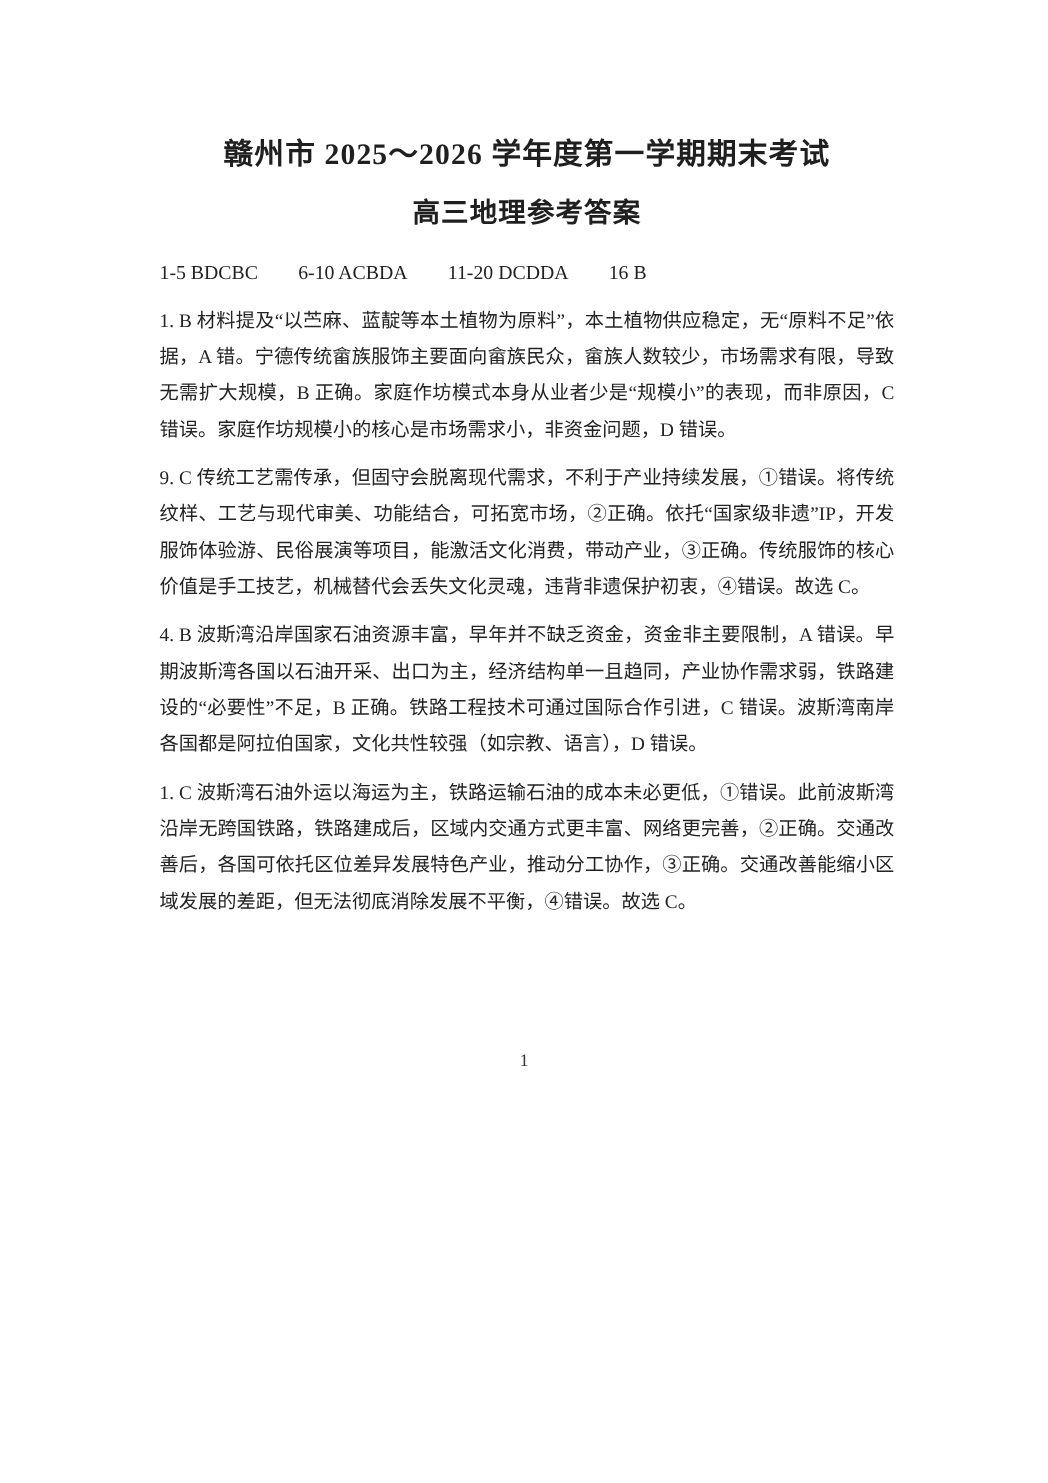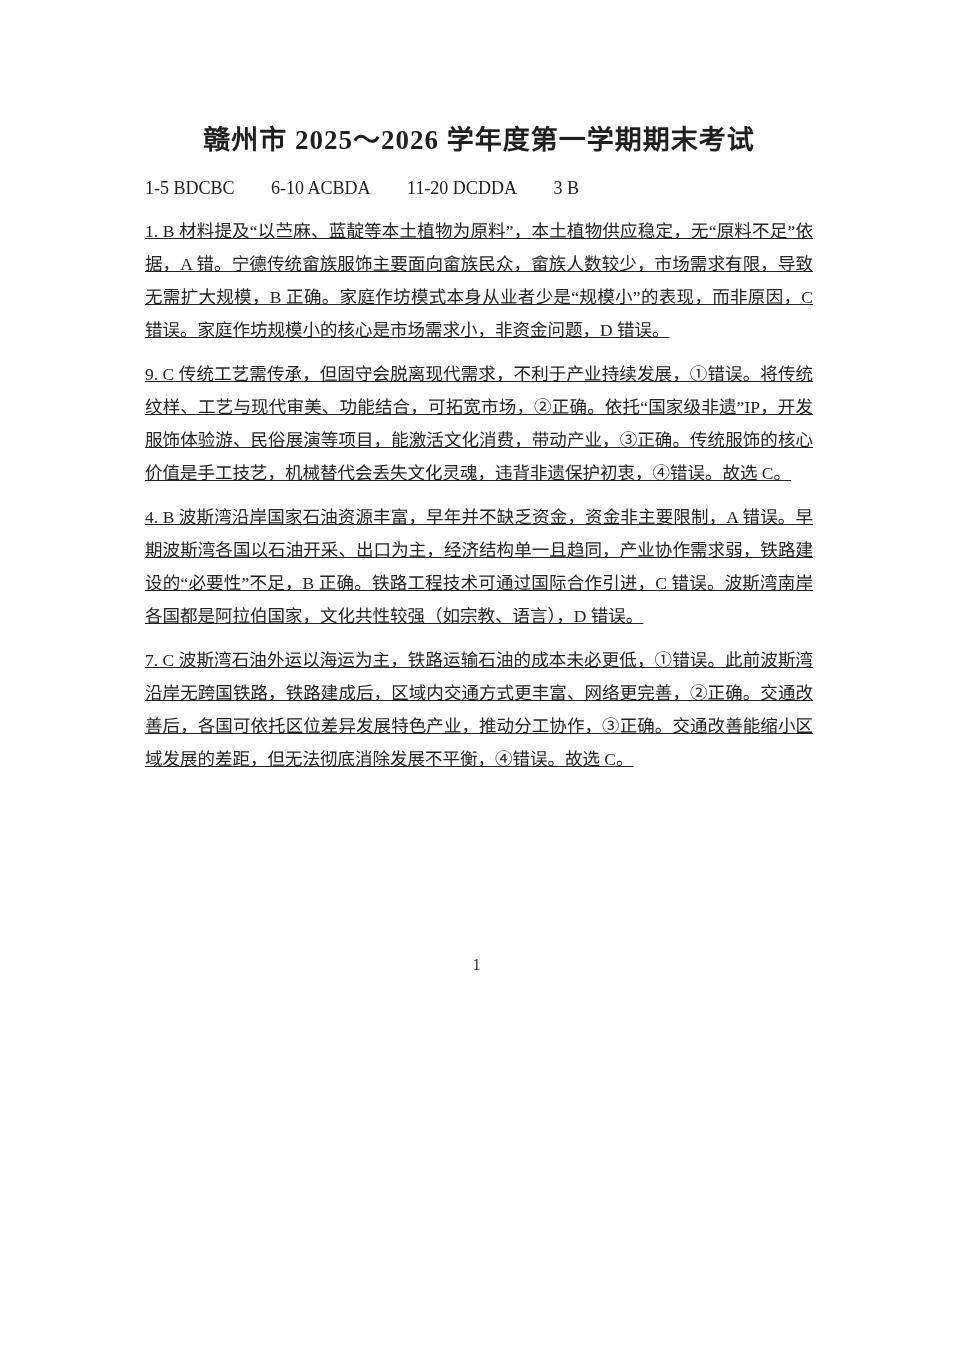--- a/index.html
+++ b/index.html
@@ -48,52 +48,52 @@
   .answer-key span:last-child {
     margin-right: 0;
   }
   .para {
     font-size: 17.5px;
     line-height: 33px;
     text-align: justify;
     text-justify: inter-ideograph;
     margin: 0 0 11px 0;
     color: #232323;
-    text-decoration: underline;
   }
   .page-number {
     position: absolute;
     left: 0;
     right: 0;
     bottom: 90px;
     text-align: center;
     font-size: 16px;
     color: #333333;
   }
 </style>
 </head>
 <body>
 
 <div class="page">
 
   <h1 class="title">赣州市 2025～2026 学年度第一学期期末考试</h1>
 
+  <h2 class="subtitle">高三地理参考答案</h2>
 
   <div class="answer-key">
     <span>1-5 BDCBC</span>
     <span>6-10 ACBDA</span>
     <span>11-20 DCDDA</span>
-    <span>3 B</span>
+    <span>16 B</span>
   </div>
 
   <p class="para">1. B  材料提及“以苎麻、蓝靛等本土植物为原料”，本土植物供应稳定，无“原料不足”依据，A 错。宁德传统畲族服饰主要面向畲族民众，畲族人数较少，市场需求有限，导致无需扩大规模，B 正确。家庭作坊模式本身从业者少是“规模小”的表现，而非原因，C 错误。家庭作坊规模小的核心是市场需求小，非资金问题，D 错误。</p>
 
 
   <p class="para">9. C  传统工艺需传承，但固守会脱离现代需求，不利于产业持续发展，①错误。将传统纹样、工艺与现代审美、功能结合，可拓宽市场，②正确。依托“国家级非遗”IP，开发服饰体验游、民俗展演等项目，能激活文化消费，带动产业，③正确。传统服饰的核心价值是手工技艺，机械替代会丢失文化灵魂，违背非遗保护初衷，④错误。故选 C。</p>
 
   <p class="para">4. B  波斯湾沿岸国家石油资源丰富，早年并不缺乏资金，资金非主要限制，A 错误。早期波斯湾各国以石油开采、出口为主，经济结构单一且趋同，产业协作需求弱，铁路建设的“必要性”不足，B 正确。铁路工程技术可通过国际合作引进，C 错误。波斯湾南岸各国都是阿拉伯国家，文化共性较强（如宗教、语言），D 错误。</p>
 
-  <p class="para">7. C  波斯湾石油外运以海运为主，铁路运输石油的成本未必更低，①错误。此前波斯湾沿岸无跨国铁路，铁路建成后，区域内交通方式更丰富、网络更完善，②正确。交通改善后，各国可依托区位差异发展特色产业，推动分工协作，③正确。交通改善能缩小区域发展的差距，但无法彻底消除发展不平衡，④错误。故选 C。</p>
+  <p class="para">1. C  波斯湾石油外运以海运为主，铁路运输石油的成本未必更低，①错误。此前波斯湾沿岸无跨国铁路，铁路建成后，区域内交通方式更丰富、网络更完善，②正确。交通改善后，各国可依托区位差异发展特色产业，推动分工协作，③正确。交通改善能缩小区域发展的差距，但无法彻底消除发展不平衡，④错误。故选 C。</p>
 
 
   <div class="page-number">1</div>
 
 </div>
 
 </body></html>

